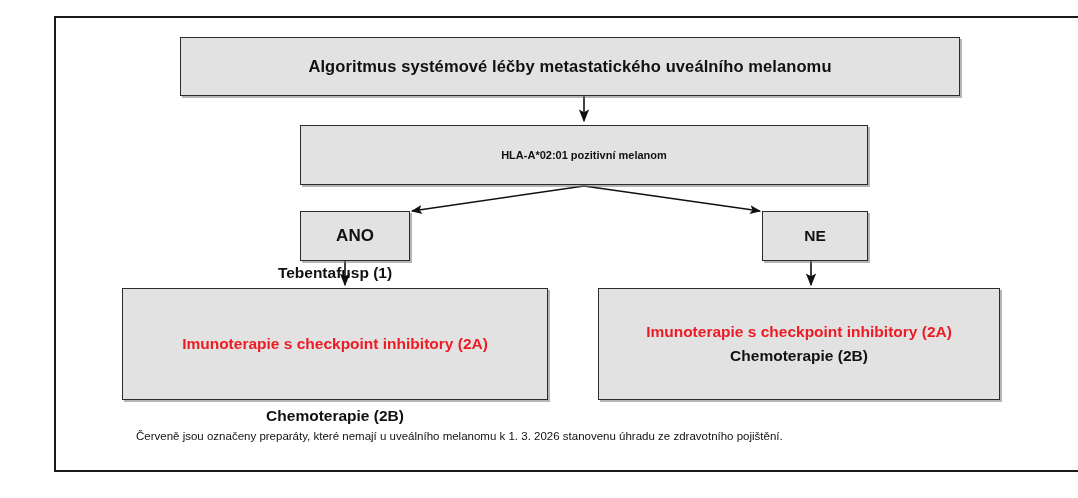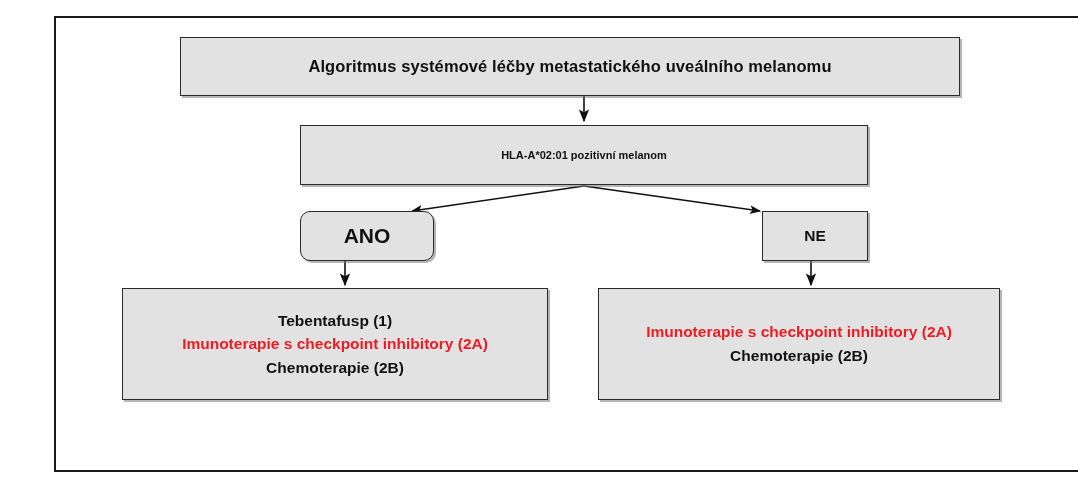--- a/index.html
+++ b/index.html
@@ -62,24 +62,23 @@
     left: 268px;
     top: 125px;
     width: 568px;
     height: 60px;
     font-size: 11px;
   }
 
   .node-yes {
     left: 268px;
     top: 211px;
-    width: 134px;
+    width: 110px;
     height: 50px;
-    font-size: 21px;
-    border-radius: 10px;
+    font-size: 17px;
   }
 
   .node-no {
     left: 730px;
     top: 211px;
     width: 106px;
     height: 50px;
     font-size: 15.5px;
     text-align: right;
   }
@@ -89,20 +88,21 @@
     height: 112px;
     flex-direction: column;
     justify-content: center;
     line-height: 1.52;
     font-size: 15.5px;
   }
 
   .node-tx-left {
     left: 90px;
     width: 426px;
+    gap: 48px;
   }
 
   .node-tx-right {
     left: 566px;
     width: 402px;
   }
 
   .tx-line {
     display: block;
     white-space: nowrap;
@@ -176,14 +176,15 @@
       <span class="tx-line black">Tebentafusp (1)</span>
       <span class="tx-line red">Imunoterapie s checkpoint inhibitory (2A)</span>
       <span class="tx-line black">Chemoterapie (2B)</span>
     </div>
 
   <div class="node node-tx node-tx-right">
       <span class="tx-line red">Imunoterapie s checkpoint inhibitory (2A)</span>
       <span class="tx-line black">Chemoterapie (2B)</span>
     </div>
 
+  <div class="footnote">Červeně jsou označeny preparáty, které nemají u uveálního melanomu k 1. 3. 2026 stanovenu úhradu ze zdravotního pojištění.</div>
 
 </div>
 
 </body></html>

